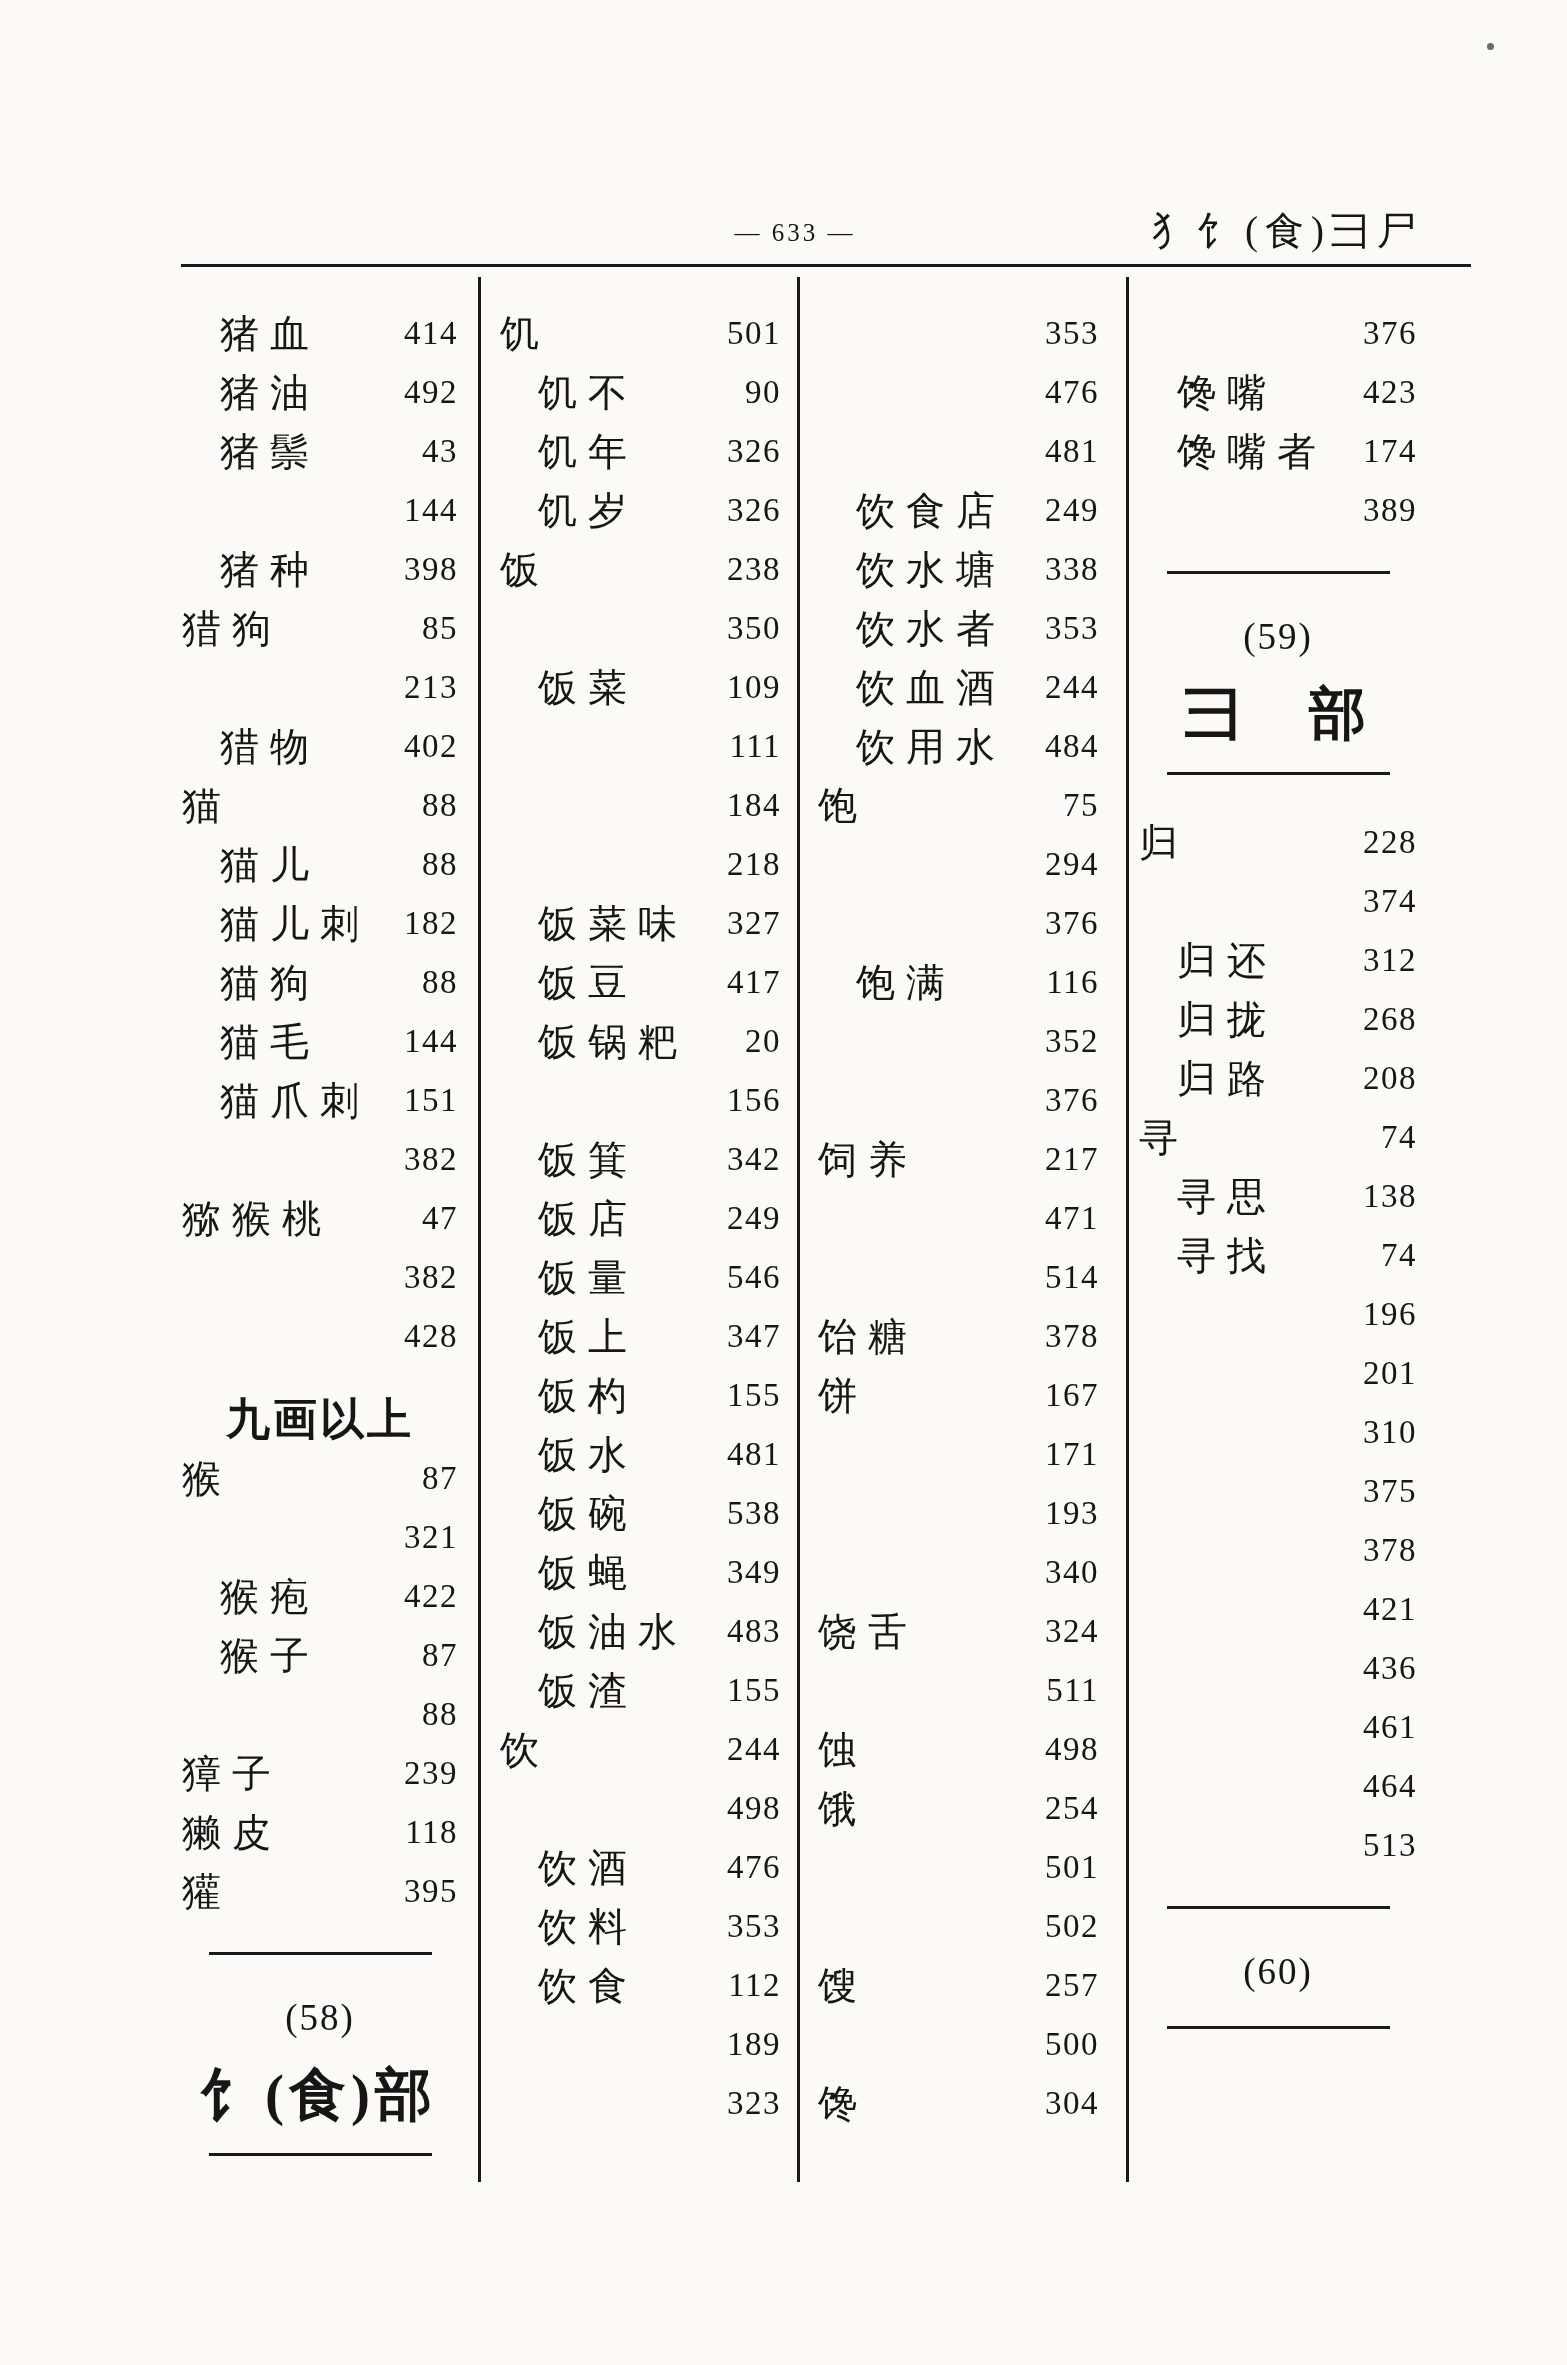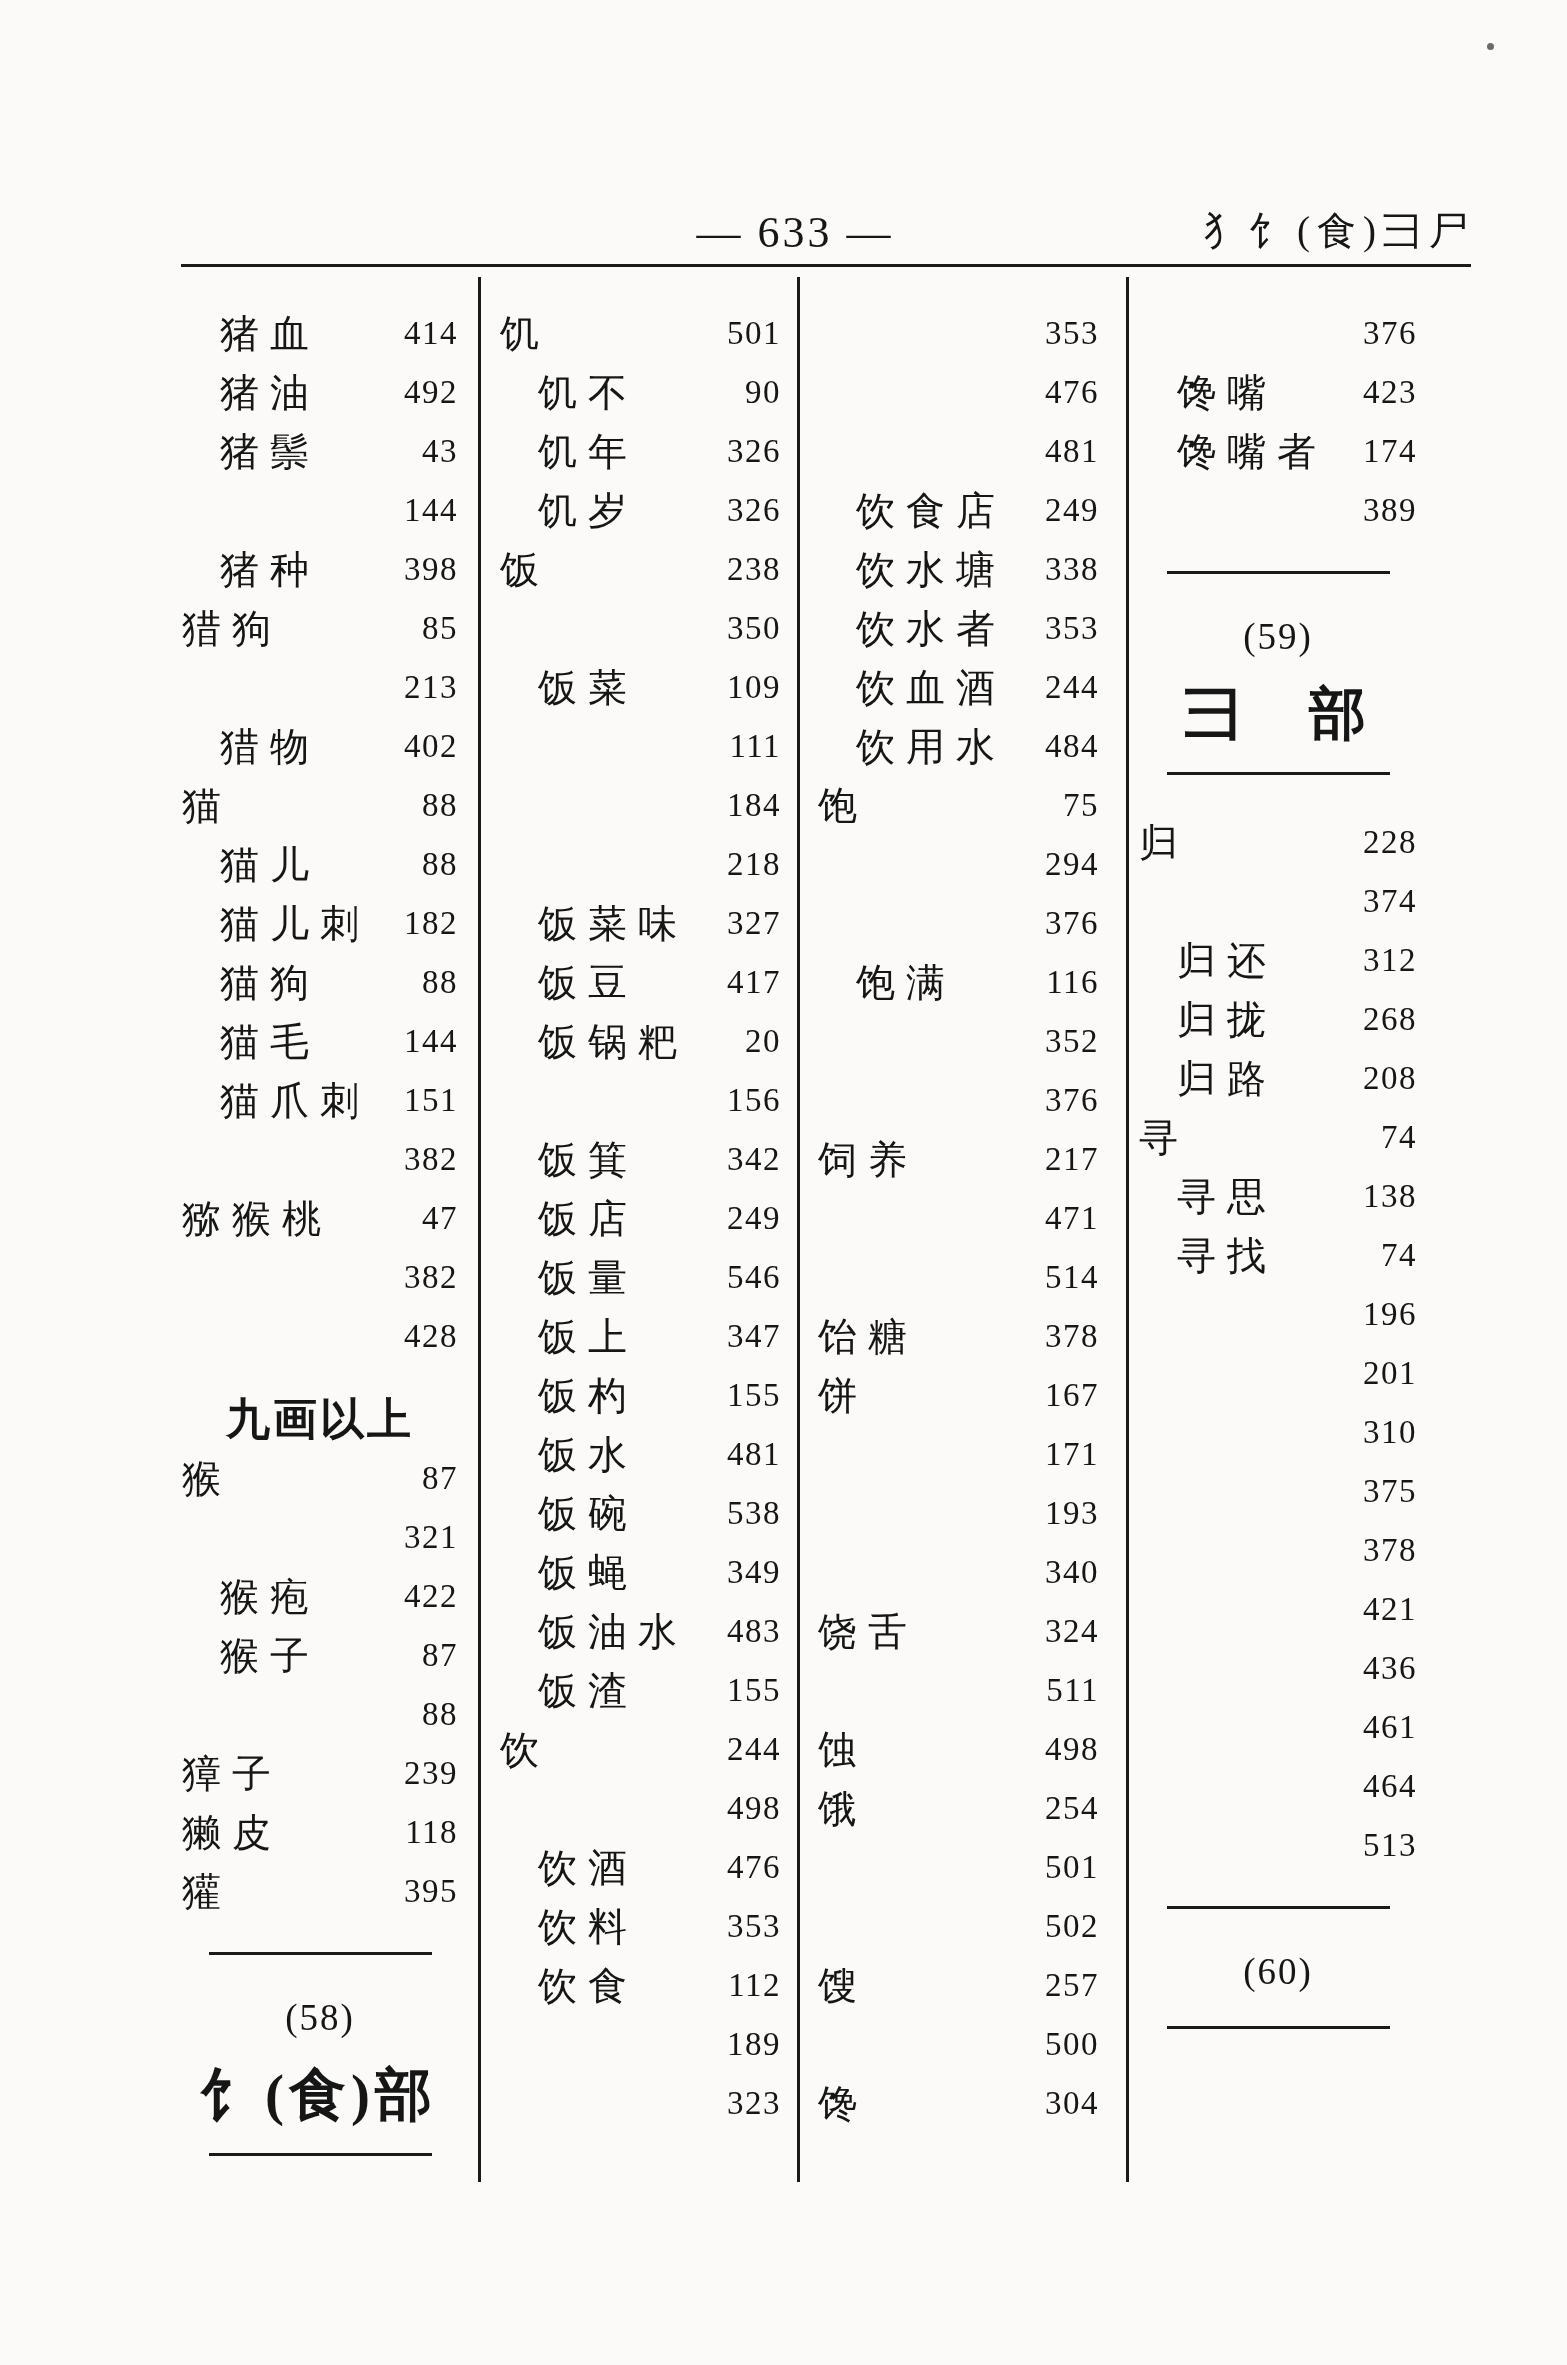--- a/index.html
+++ b/index.html
@@ -7,24 +7,24 @@
     position:relative;
     width:1568px;height:2366px;
     background:#fbfaf8;
     overflow:hidden;
     font-family:"Liberation Serif","DejaVu Serif",serif;
     color:#161616;
   }
   
   .pagenum{
     position:absolute;top:207px;left:648px;width:294px;height:51px;
-    font-size:44px;letter-spacing:3px;text-align:center;line-height:51px;
+    font-size:25px;letter-spacing:3px;text-align:center;line-height:51px;
   }
   .radicals{
-    position:absolute;top:205px;left:1205px;width:223px;height:51px;
+    position:absolute;top:205px;left:1153px;width:223px;height:51px;
     font-size:39px;letter-spacing:7px;text-align:right;line-height:51px;
     white-space:nowrap;
   }
   .header-rule{
     position:absolute;top:264px;left:181px;width:1290px;height:3px;background:#1a1a1a;
   }
   
   .vrule{position:absolute;top:277px;width:3px;height:1905px;background:#1a1a1a;}
   .vrule.v1{left:478px;}
   .vrule.v2{left:797px;}

